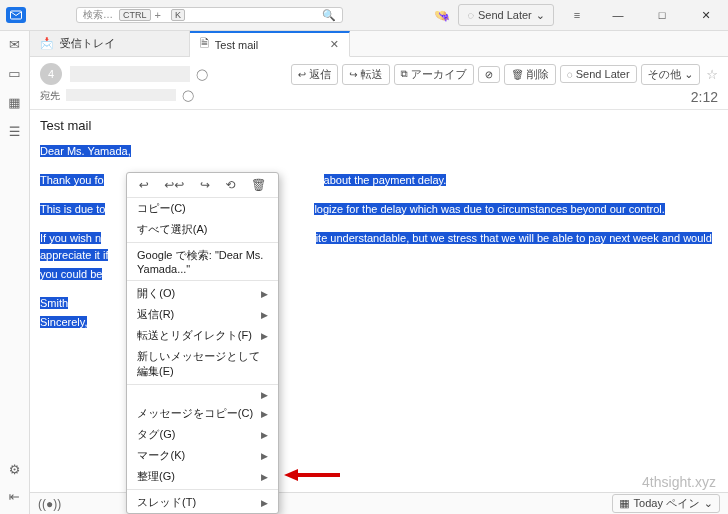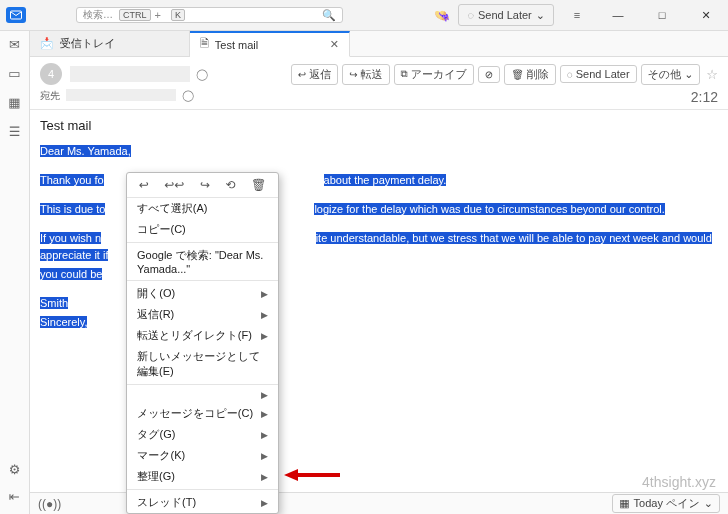--- a/index.html
+++ b/index.html
@@ -190,24 +190,24 @@
 
     <div class="ctx">
       <div class="ctx-icons">
         <span class="ci">↩</span>
         <span class="ci">↩↩</span>
         <span class="ci">↪</span>
         <span class="ci">⟲</span>
         <span class="ci">🗑</span>
       </div>
       <div class="ctx-item">
+          <span>コピー(C)</span>
+        </div>
+      <div class="ctx-item">
           <span>すべて選択(A)</span>
-        </div>
-      <div class="ctx-item">
-          <span>コピー(C)</span>
         </div>
       <div class="ctx-sep"></div>
       <div class="ctx-item">
           <span>Google で検索: "Dear Ms. Yamada..."</span>
         </div>
       <div class="ctx-sep"></div>
       <div class="ctx-item">
           <span>開く(O)</span>
           <span class="arrow">▶</span>
         </div>

